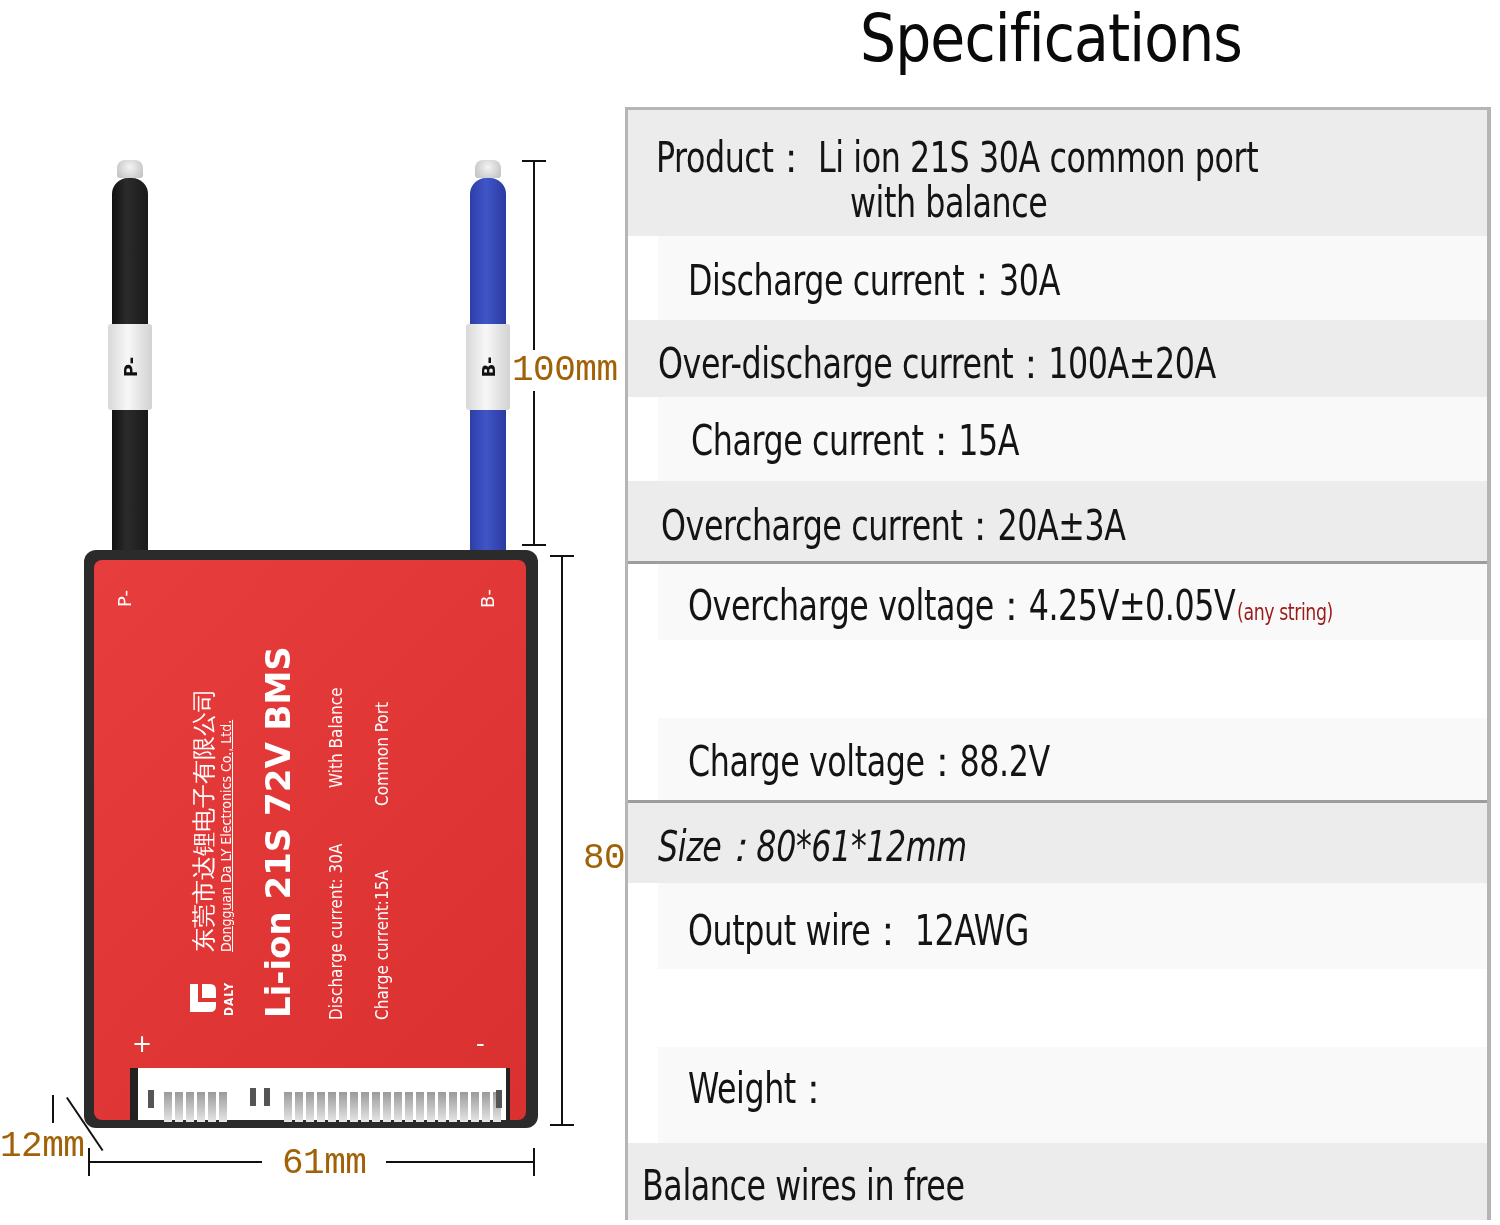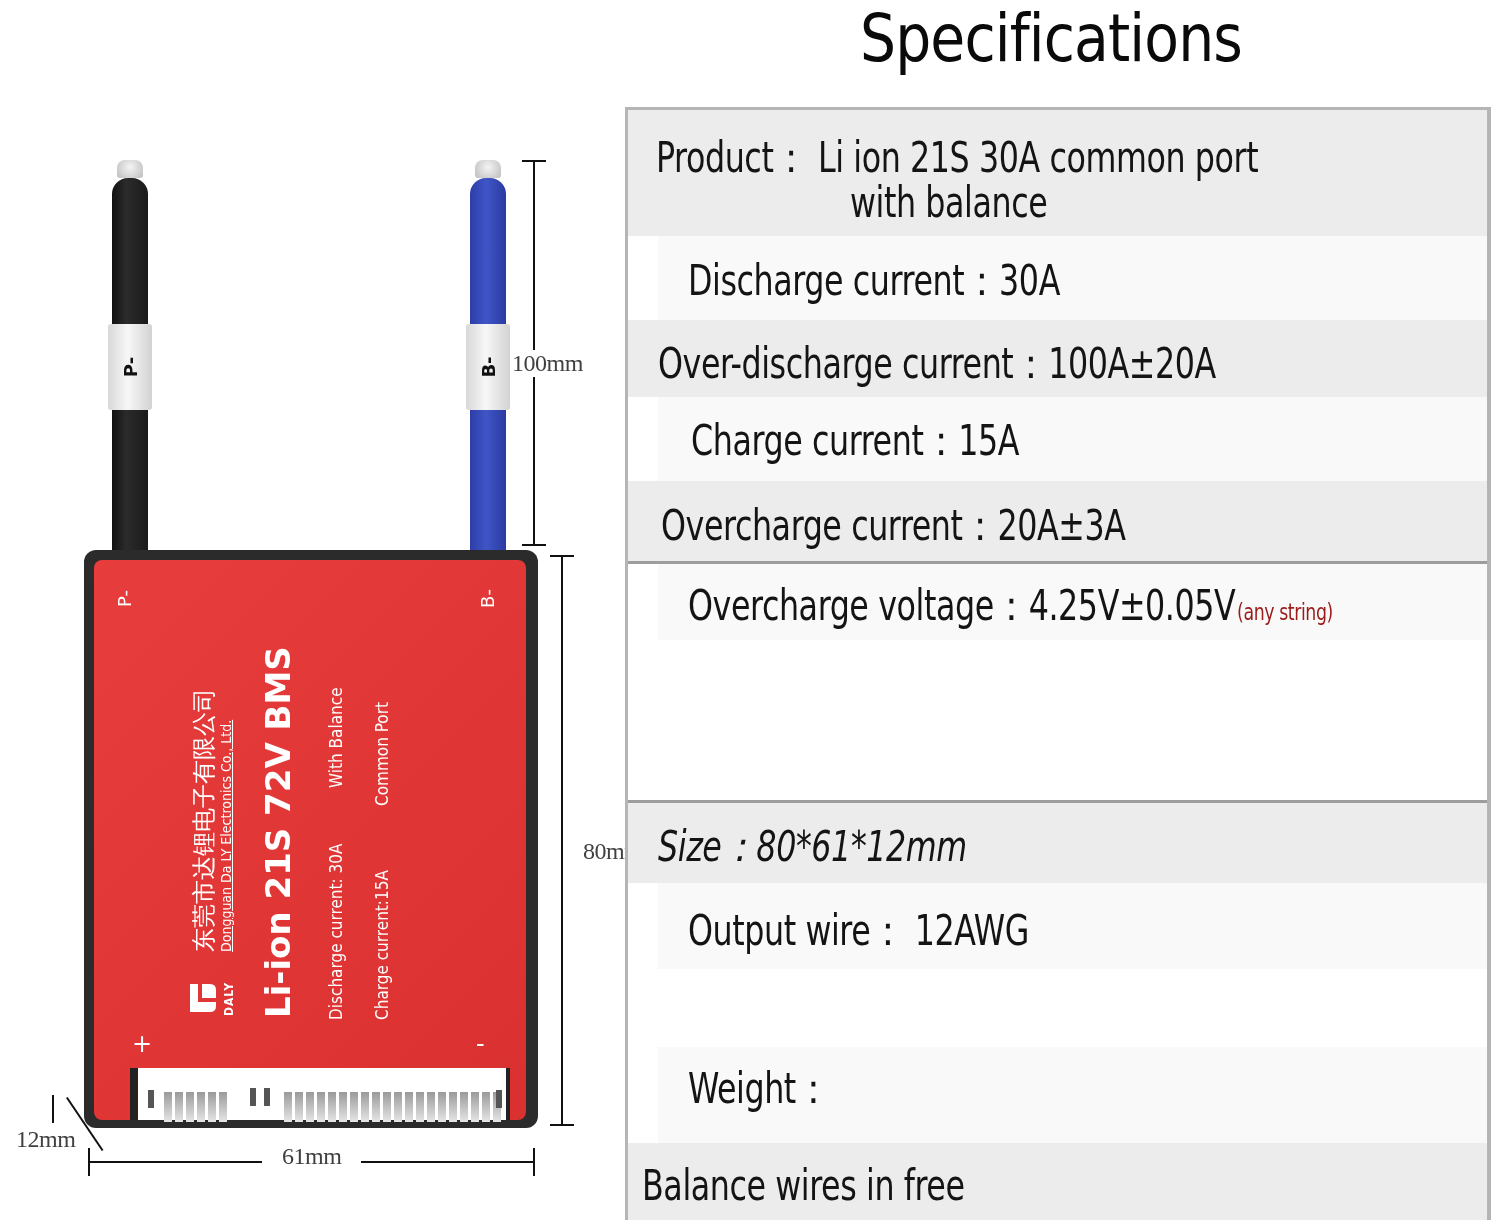--- a/index.html
+++ b/index.html
@@ -29,21 +29,21 @@
   .corner-lbl { position:absolute; color:#fff; font-size:18px; font-family:"DejaVu Sans", sans-serif; }
   .corner-rot { transform:rotate(-90deg); }
 
   #connector { left:130px; top:1068px; width:380px; height:52px; background:#fff; border-left:8px solid #222; border-right:4px solid #222; box-sizing:border-box; }
   .pins { position:absolute; top:24px; height:30px; display:flex; gap:3px; }
   .pins i { display:block; width:8px; height:30px; background:linear-gradient(180deg,#9a9a9a,#e6e6e6); }
   .darkpin { position:absolute; width:6px; height:18px; background:#555; }
 
   
   .dline { position:absolute; background:#111; }
-  .dim-lbl { position:absolute; font-size:24px; font-family:Liberation Serif, serif; color:#404040; background:#fff; letter-spacing:-0.5px; }
+  .dim-lbl { position:absolute; font-size:36px; font-family:Liberation Mono, monospace; color:#a16207; background:#fff; letter-spacing:-0.5px; }
 
   
   #spec-table { left:625px; top:107px; width:866px; height:1113px; border:3px solid #b5b5b5; border-right-width:4px; box-sizing:border-box; background:#fff; }
   .row { position:absolute; left:0; right:0;text-align:center; }
   .row .txt { position:absolute; font-size:42px; color:#141414; white-space:nowrap;
               transform:scaleX(0.84); transform-origin:left center; letter-spacing:-0.5px; }
   .row .note { color:#9b1b1b; font-size:23px; margin-left:2px; }
   .gray { background:#ececec; }
   .lite { background:#f9f9f9;margin-left:30px; }
   .sep { position:absolute; left:0; right:0; height:3px; background:#9d9d9d; }
@@ -145,21 +145,21 @@
   <div>
     <div class="dline" style="left:88px;top:1161px;width:446px;height:2px;"></div>
     <div class="dline" style="left:88px;top:1148px;width:2px;height:28px;"></div>
     <div class="dline" style="left:533px;top:1148px;width:2px;height:28px;"></div>
     <div class="dim-lbl" style="left:262px;top:1143px;padding:0 20px;">61mm</div>
   </div>
 
   <div>
     <div class="dline" style="left:52px;top:1095px;width:2px;height:28px;"></div>
     <div class="dline" style="left:66px;top:1098px;width:2px;height:64px;transform:rotate(-34deg);transform-origin:top left;"></div>
-    <div class="dim-lbl" style="left:0px;top:1126px;background:transparent;padding-left:16px;">12mm</div>
+    <div class="dim-lbl" style="left:0px;top:1126px;background:transparent;">12mm</div>
   </div>
 </div>
 
 <div id="spec-table" class="abs">
 
   <div class="row gray" style="top:0;height:126px;">
     <div class="txt" style="left:28px;top:20px;">
       <span>Product：</span>
       <span>Li ion 21S 30A common port</span>
     </div>
@@ -187,20 +187,25 @@
       <span>Overcharge current：</span><span>20A±3A</span>
     </div>
   </div>
   <div class="sep" style="top:451px;"></div>
 
   <div class="row lite" style="top:454px;height:76px;">
     <div class="txt" style="left:30px;top:14px;">
       <span>Overcharge voltage：</span><span>4.25V±0.05V</span><span class="note">(any string)</span>
     </div>
   </div>
+  <div class="row lite" style="top:608px;height:82px;">
+    <div class="txt" style="left:30px;top:16px;">
+      <span>Charge voltage：</span><span>88.2V</span>
+    </div>
+  </div>
   <div class="sep" style="top:690px;"></div>
 
   <div class="row gray" style="top:693px;height:80px;font-style:italic;">
     <div class="txt" style="left:30px;top:16px;">
       <span>Size：</span><span>80*61*12mm</span>
     </div>
   </div>
   <div class="row lite" style="top:773px;height:86px;">
     <div class="txt" style="left:30px;top:20px;">
       <span>Output wire：</span><span> 12AWG</span>

